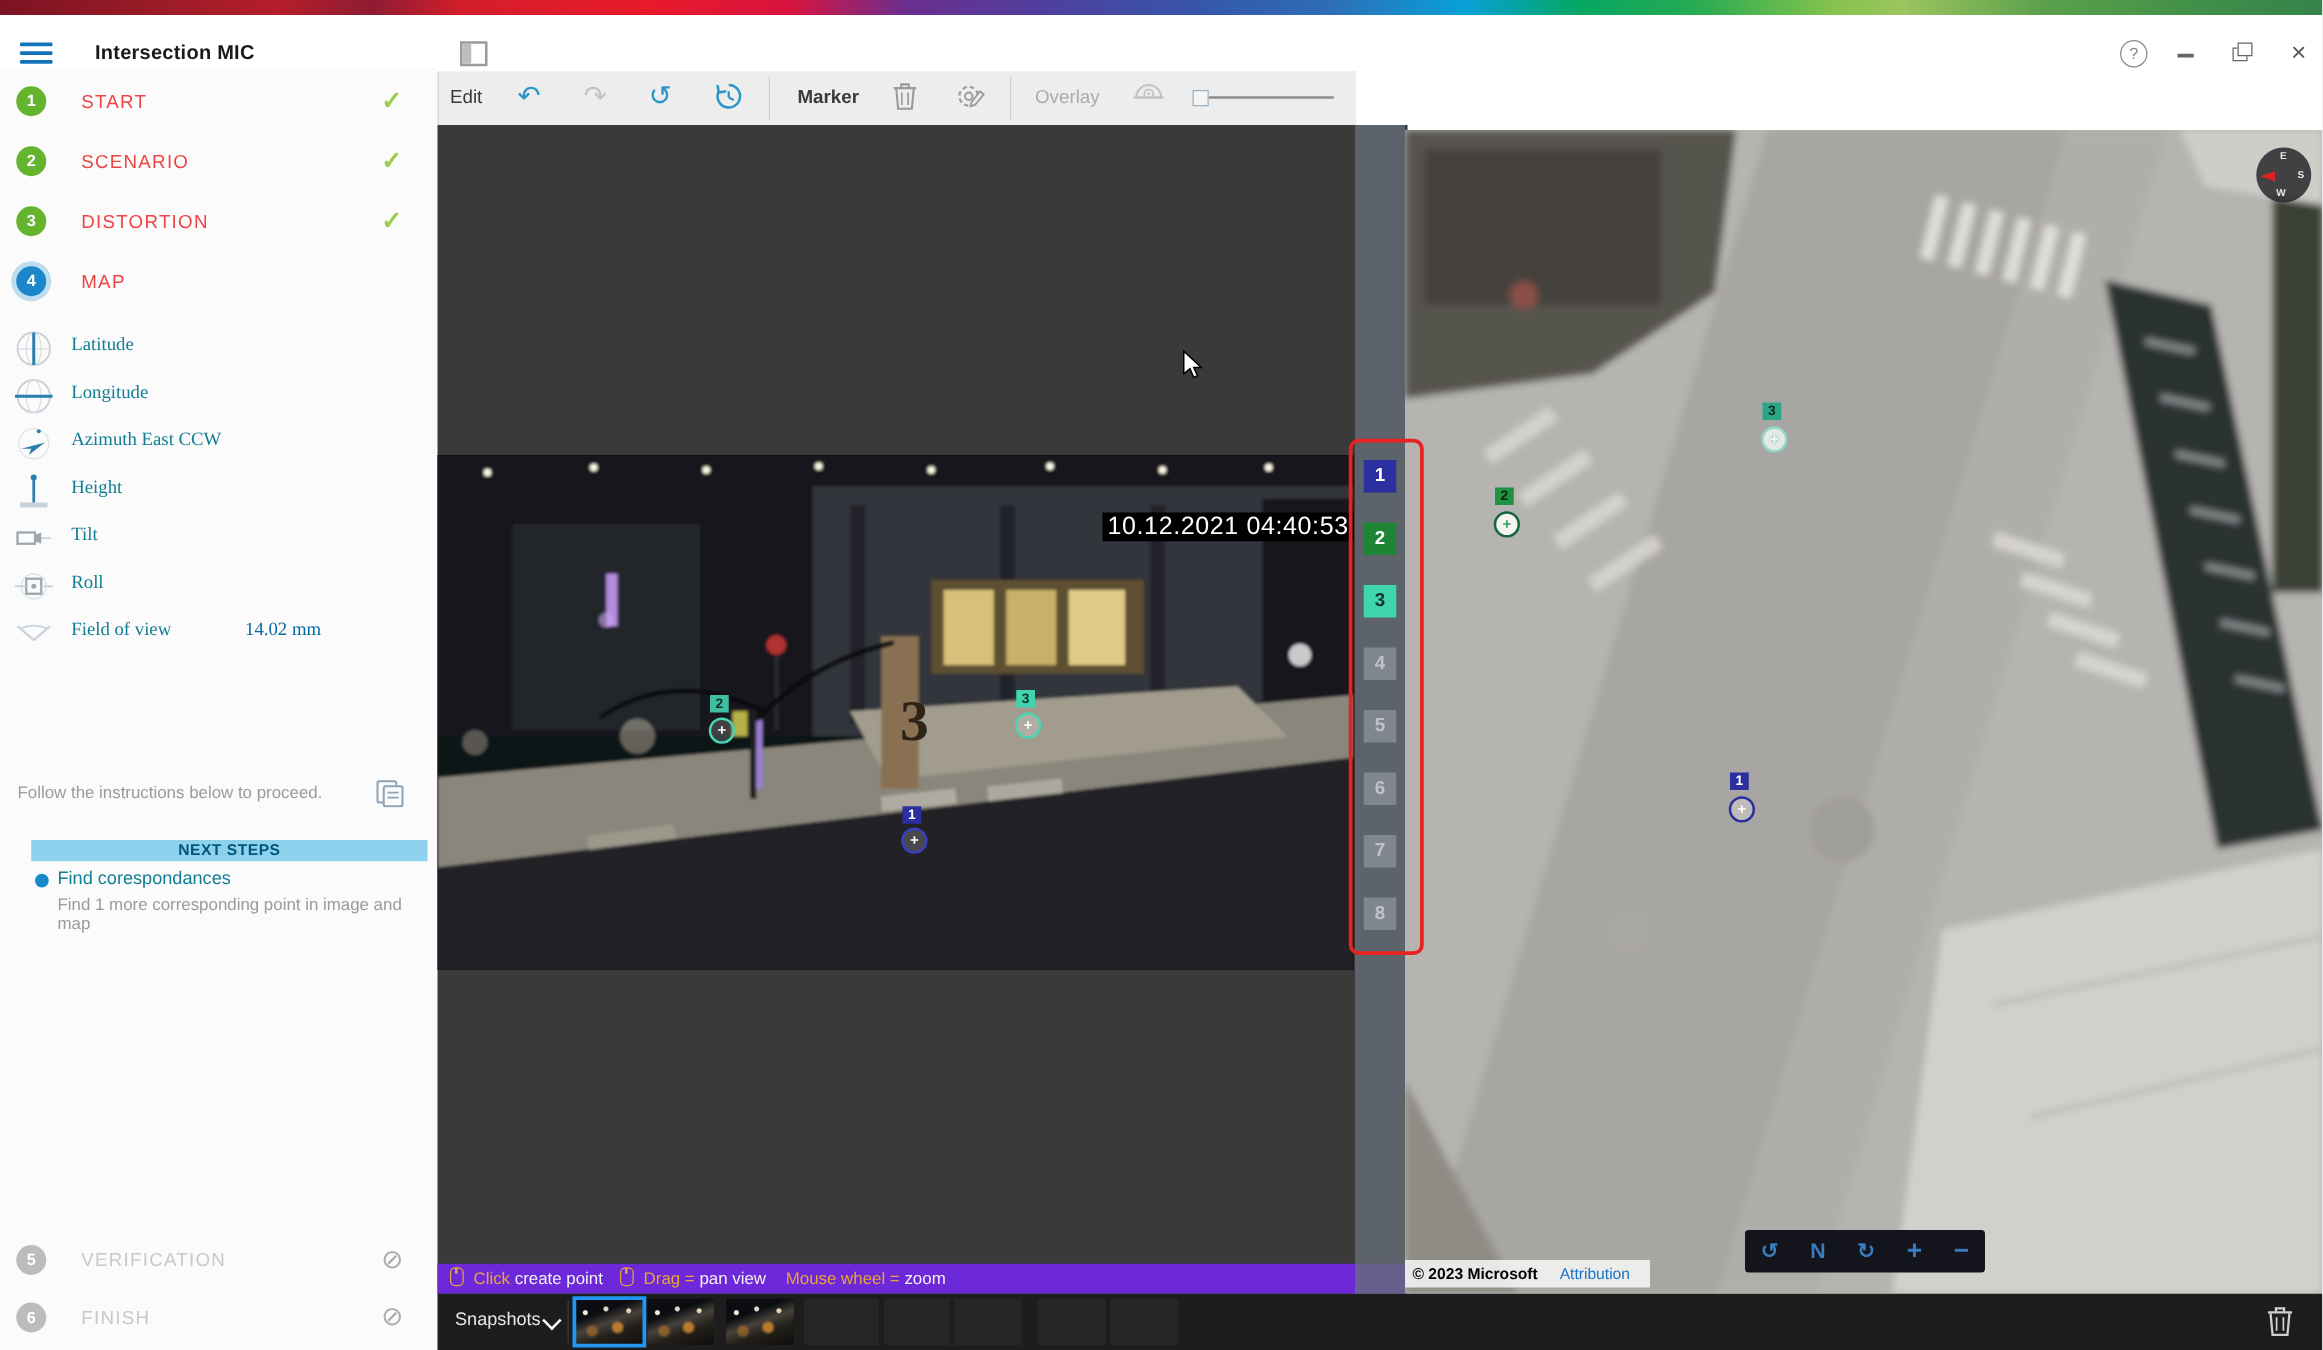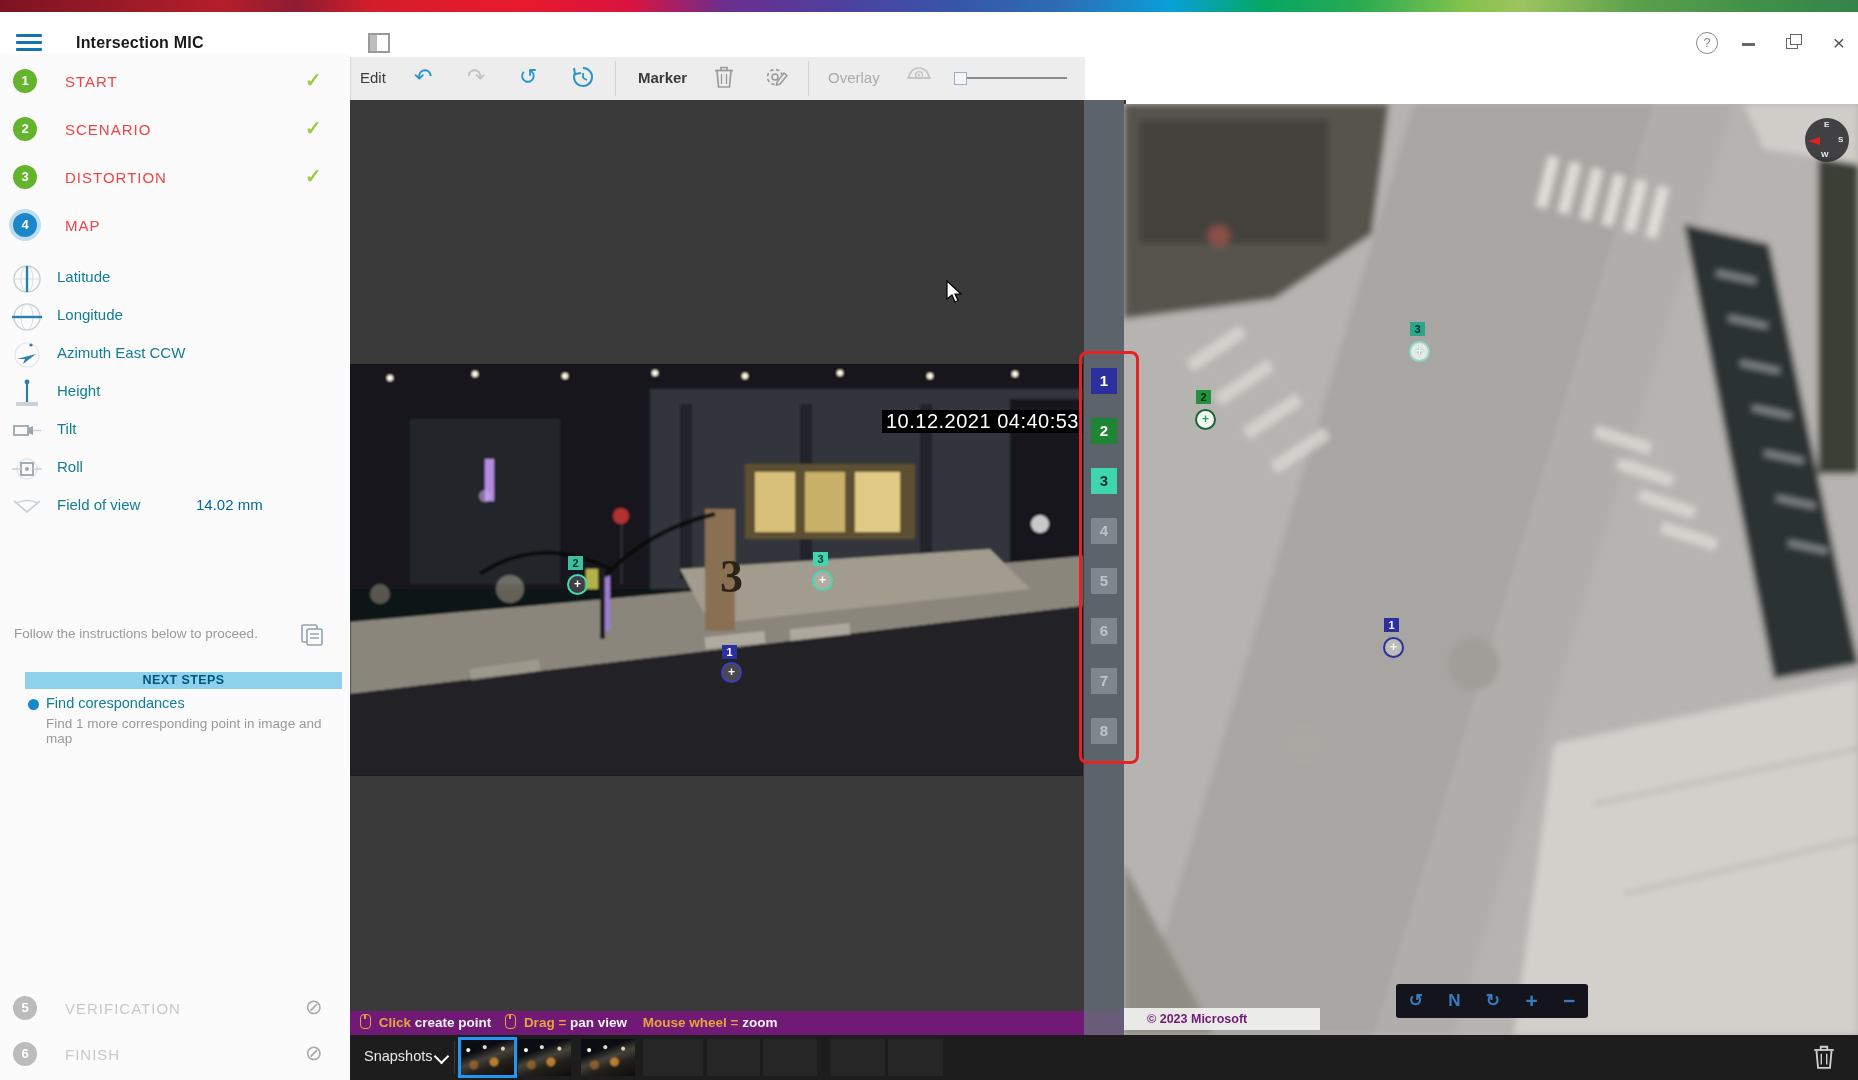--- a/index.html
+++ b/index.html
@@ -34,21 +34,21 @@
   .step-circle{position:absolute;left:13px;top:11px;width:24px;height:24px;border-radius:50%;
     color:#fff;font-size:13px;font-weight:bold;text-align:center;line-height:24px;}
   .step-circle.done{background:#64b42d;}
   .step-circle.active{background:#1b86c9;box-shadow:0 0 0 4px rgba(77,166,219,.35);}
   .step-circle.off{background:#bcbcbc;}
   .step-label{position:absolute;left:65px;top:15px;font-size:15px;color:#ef4444;letter-spacing:1px;}
   .step-label.off{color:#c9c9c9;}
   .step-check{position:absolute;left:305px;top:10px;font-size:20px;color:#9ccd49;font-weight:bold;}
   .step-slash{position:absolute;left:305px;top:10px;font-size:21px;color:#a9a9a9;}
 
-  .param-row{position:absolute;left:0;width:408px;height:38px;cursor:pointer;}
+  .param-row{position:absolute;left:0;width:408px;height:38px;cursor:pointer;font-family:Liberation Serif, serif;}
   .param-icon{position:absolute;left:10px;top:2px;width:34px;height:34px;}
   .param-label{position:absolute;left:57px;top:8px;font-size:15px;color:#127e93;}
   .param-value{position:absolute;left:196px;top:8px;font-size:15px;color:#0369a1;text-align:center;}
 
   .instr-text{left:14px;top:572px;font-size:13.5px;color:#9a9a9a;}
   .instr-ic{left:300px;top:570px;width:24px;height:22px;}
   .nextsteps-bar{left:25px;top:618px;width:317px;height:17px;background:#8ed1ec;
     color:#00567d;font-size:12.5px;font-weight:bold;text-align:center;line-height:17px;letter-spacing:.4px;}
   .task-dot{left:28px;top:645px;width:11px;height:11px;border-radius:50%;background:#1589c9;}
   .task-title{left:46px;top:641px;font-size:14.5px;color:#127e93;font-weight:normal;}
@@ -62,22 +62,22 @@
   .tb-glyph.dis{color:#c2c2c2;cursor:default;}
   .tb-div{position:absolute;top:4px;width:1px;height:35px;background:#d2d2d2;}
   .tb-slider-handle{position:absolute;left:603px;top:15px;width:11px;height:11px;border:1.6px solid #9ab0c4;background:#f5f5f5;}
   .tb-slider-track{position:absolute;left:616px;top:20px;width:100px;height:2px;background:#8c8c8c;}
 
   
   .camera-pane{left:350px;top:100px;width:776px;height:935px;background:#3a3a3a;}
   .cam-frame{position:absolute;left:0;top:264px;width:733px;height:412px;overflow:hidden;background:#101216;}
   .timestamp{position:absolute;right:775px;top:374px;background:#000;color:#fff;
     font-size:20px;padding:0 4px;letter-spacing:.5px;z-index:40;margin-top:36px;}
-  .hintbar{position:absolute;left:0;top:911px;width:776px;height:24px;background:#701a75;
-    font-size:13.5px;font-weight:bold;line-height:24px;}
+  .hintbar{position:absolute;left:0;top:911px;width:776px;height:24px;background:#6d28d9;
+    font-size:13.5px;font-weight:normal;line-height:24px;}
   .hintbar .k{color:#e8a33d;} .hintbar .v{color:#f2f2f2;}
   .mouse-ic{display:inline-block;width:9px;height:13px;border:1.6px solid #e8a33d;border-radius:4px;
     vertical-align:-2px;margin:0 4px 0 10px;position:relative;}
   .mouse-ic:after{content:"";position:absolute;left:3px;top:-1px;width:1.6px;height:5px;background:#e8a33d;}
 
   
   .mk-label{position:absolute;width:15px;height:14px;font-size:11px;font-weight:bold;
     text-align:center;line-height:14px;z-index:30;}
   .mk-circle{position:absolute;width:17px;height:17px;border-radius:50%;z-index:30;
     font-size:12px;text-align:center;line-height:16px;font-weight:bold;}
@@ -92,21 +92,21 @@
   .pt-btn.empty{background:rgba(235,240,244,.25);color:rgba(240,245,248,.55);}
   .hl-rect{left:1079px;top:351px;width:54px;height:407px;border:3px solid #e62222;border-radius:8px;z-index:50;}
 
   
   .map-pane{left:1124px;top:104px;width:734px;height:931px;overflow:hidden;background:#b6b4b0;}
   .map-controls{position:absolute;left:272px;top:880px;width:192px;height:34px;background:#14141c;
     border-radius:3px;z-index:35;display:flex;align-items:center;justify-content:space-around;}
   .map-controls .mc{color:#3a7bbf;font-size:17px;font-weight:bold;cursor:pointer;line-height:34px;}
   .attribution{position:absolute;left:0;top:904px;width:196px;height:22px;background:rgba(248,248,248,.85);
     font-size:12.5px;line-height:22px;z-index:35;}
-  .attribution .c{color:#701a75;font-weight:bold;margin-left:23px;}
+  .attribution .c{color:#000000;font-weight:bold;margin-left:6px;}
   .attribution .l{color:#1a73c4;margin-left:14px;cursor:pointer;}
   .compass{position:absolute;left:681px;top:14px;width:44px;height:44px;border-radius:50%;
     background:rgba(40,40,44,.85);z-index:35;}
   .compass .lt{position:absolute;color:#e8e8e8;font-size:8px;font-weight:bold;}
   .compass .needle{position:absolute;left:3px;top:19px;width:0;height:0;
     border-top:4px solid transparent;border-bottom:4px solid transparent;border-right:12px solid #d22;}
 
   
   .snapbar{left:350px;top:1035px;width:1508px;height:62px;background:#1d1d1d;}
   .snap-label{position:absolute;left:14px;top:13px;color:#e8e8e8;font-size:14.5px;}

